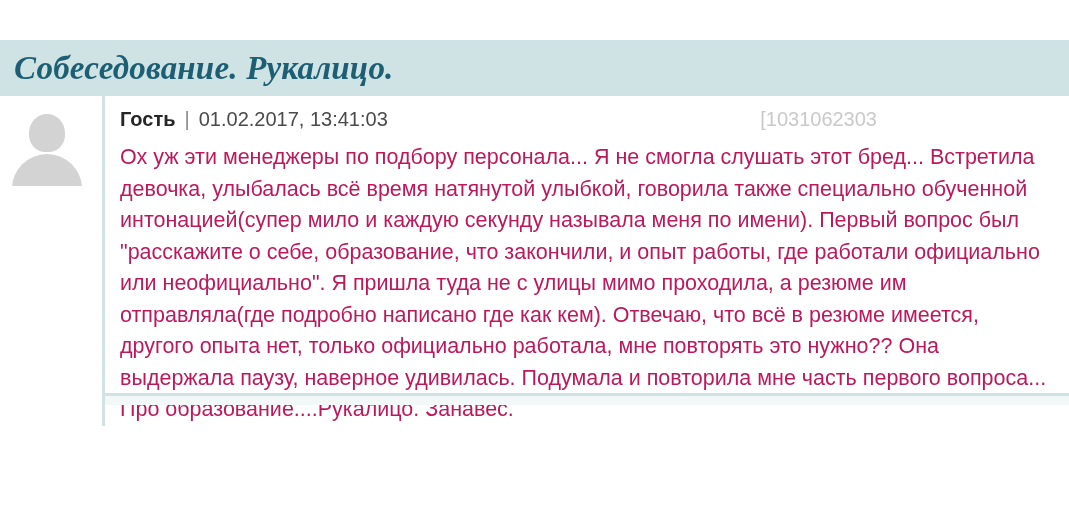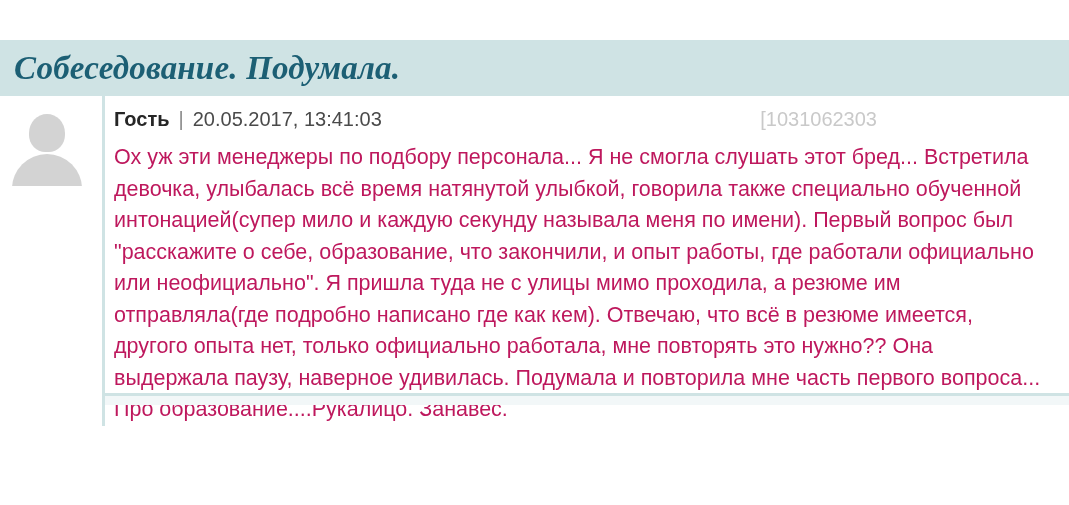--- a/index.html
+++ b/index.html
@@ -80,21 +80,21 @@
     background: #d3d3d3;
     border-radius: 36px 36px 0 0;
   }
 
   .post-body {
     position: absolute;
     left: 102px;
     top: 0;
     width: 773px;
     border-left: 3px solid #cfe3e4;
-    padding-left: 0;
+    padding-left: 6px;
     box-sizing: border-box;
   }
 
   .post-head {
     position: relative;
     height: 46px;
     padding-left: 9px;
     display: flex;
     align-items: center;
   }
@@ -150,38 +150,38 @@
     height: 9px;
     background: #f2f7f8;
   }
 </style>
 </head>
 <body>
 
 <div class="page">
 
   <div class="title-bar">
-    <div class="title-text">Собеседование. Подумала.</div>
+    <div class="title-text">Собеседование. Рукалицо.</div>
   </div>
 
   <div class="post">
 
     <div class="avatar-col">
       <div class="avatar">
         <div class="head"></div>
         <div class="shoulders"></div>
       </div>
     </div>
 
     <div class="post-body">
 
       <div class="post-head">
         <span class="author">Гость</span>
         <span class="sep">|</span>
-        <span class="date">20.05.2017, 13:41:03</span>
+        <span class="date">01.02.2017, 13:41:03</span>
         <span class="post-id">[1031062303</span>
       </div>
 
       <div class="post-text">Ох уж эти менеджеры по подбору персонала... Я не смогла слушать этот бред... Встретила девочка, улыбалась всё время натянутой улыбкой, говорила также специально обученной интонацией(супер мило и каждую секунду называла меня по имени). Первый вопрос был "расскажите о себе, образование, что закончили, и опыт работы, где работали официально или неофициально". Я пришла туда не с улицы мимо проходила, а резюме им отправляла(где подробно написано где как кем). Отвечаю, что всё в резюме имеется, другого опыта нет, только официально работала, мне повторять это нужно?? Она выдержала паузу, наверное удивилась. Подумала и повторила мне часть первого вопроса... Про образование....Рукалицо. Занавес.</div>
 
     </div>
   </div>
 
   <div class="post-footer-rule"></div>
   <div class="bottom-strip"></div>

